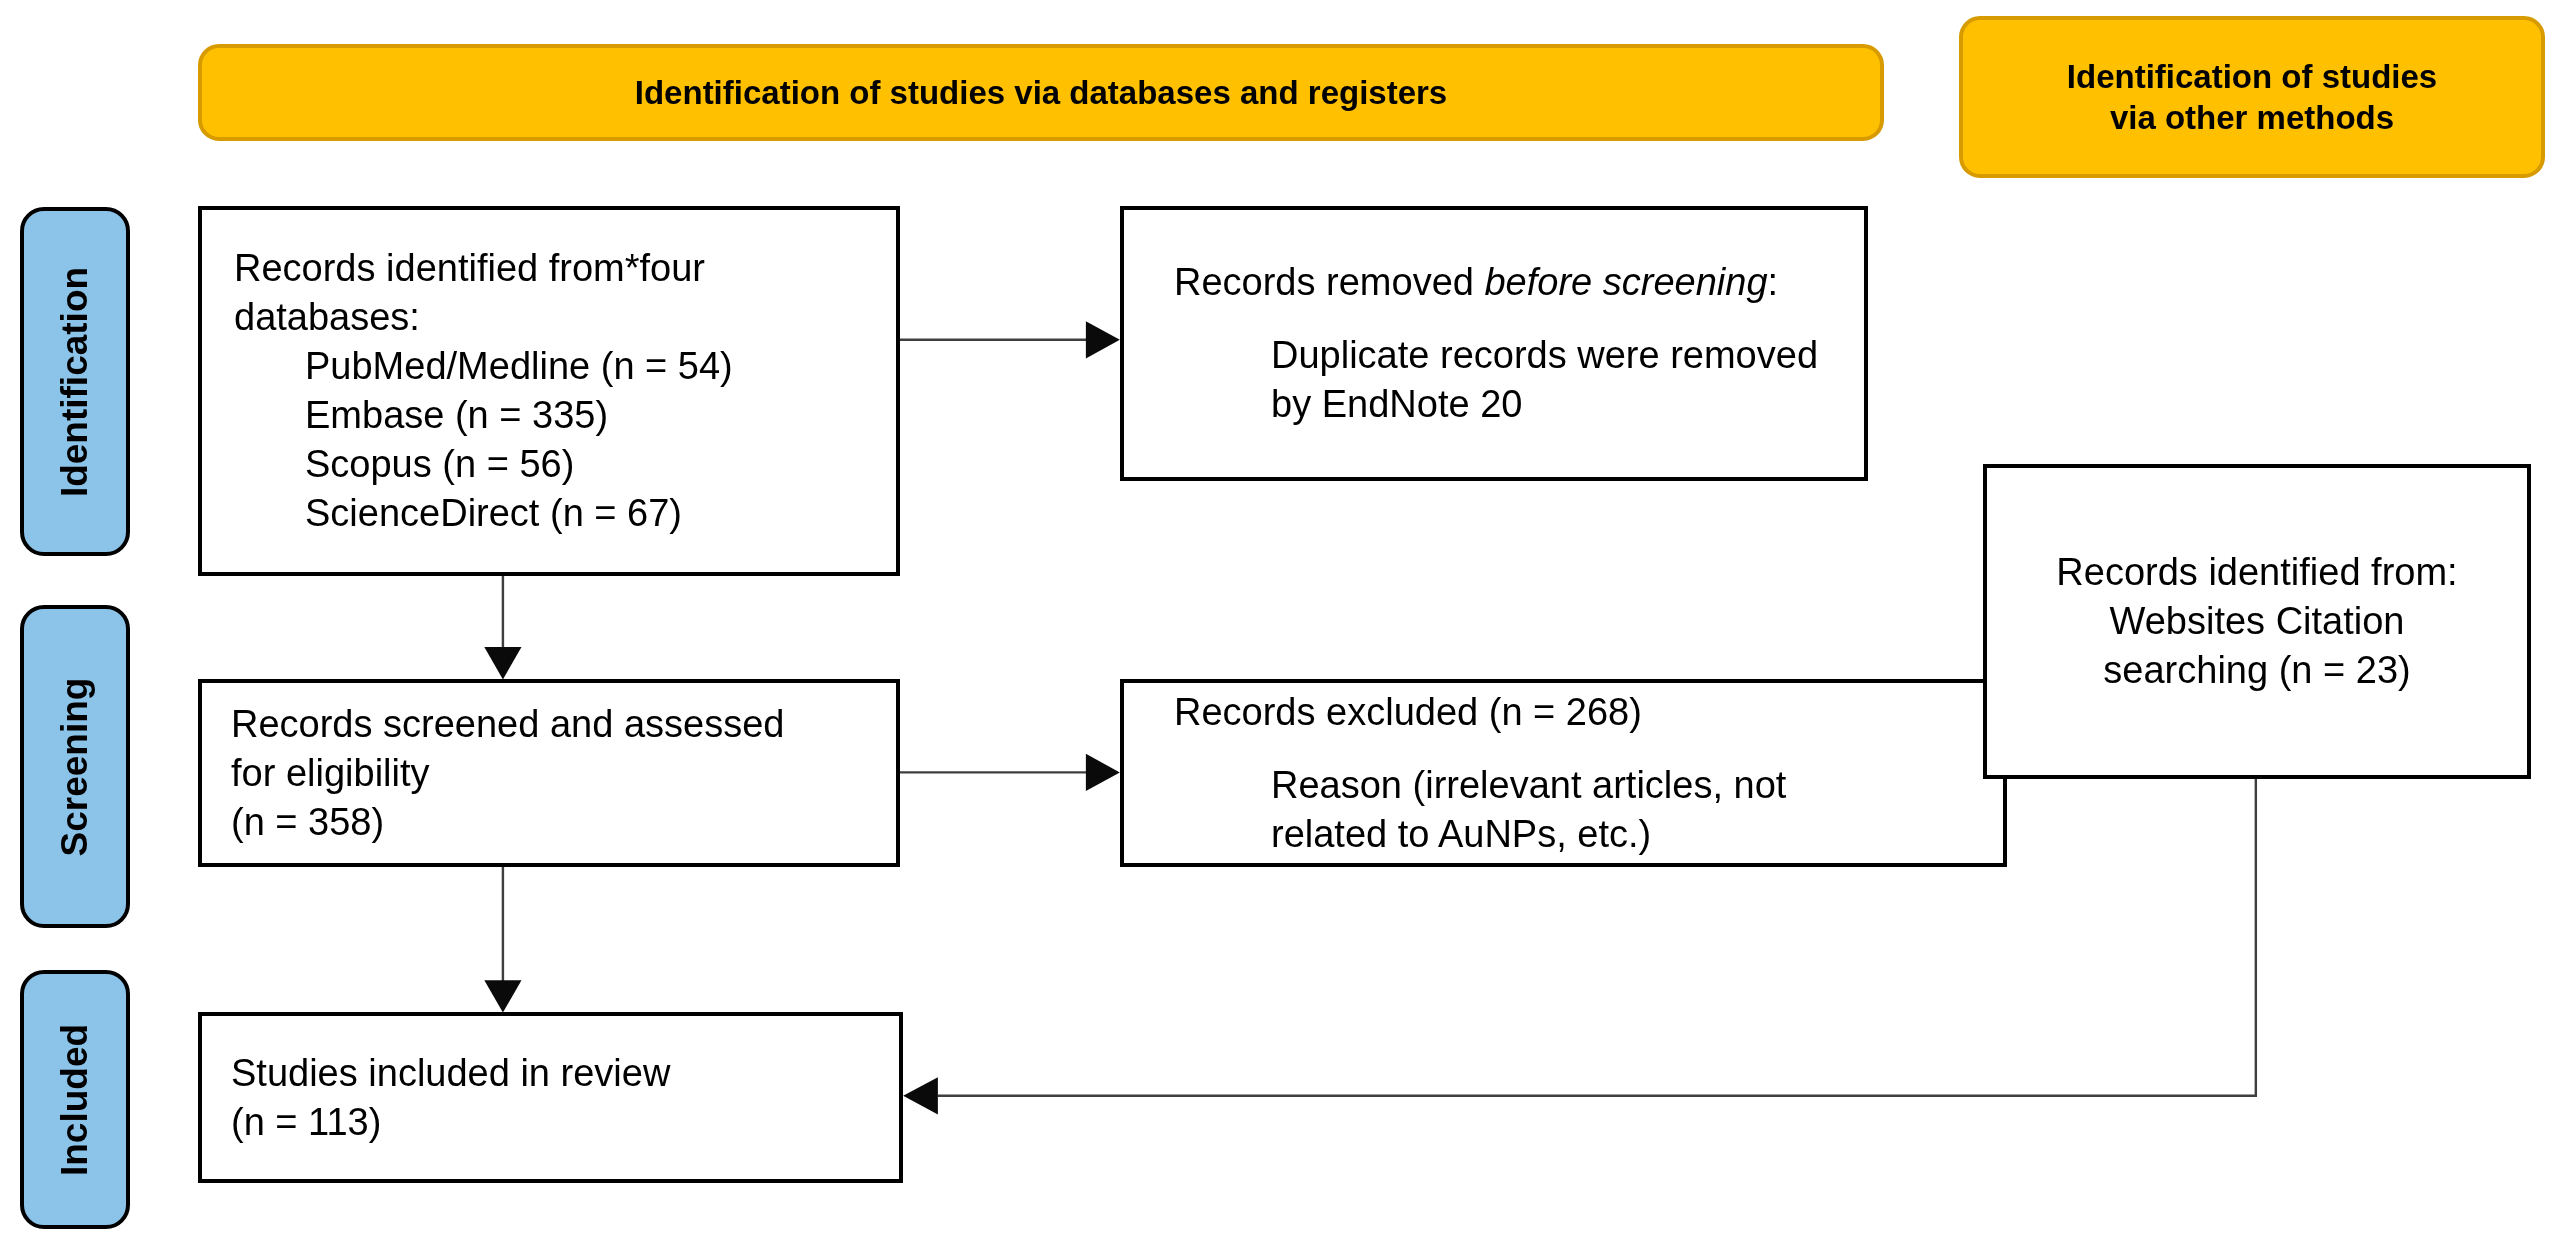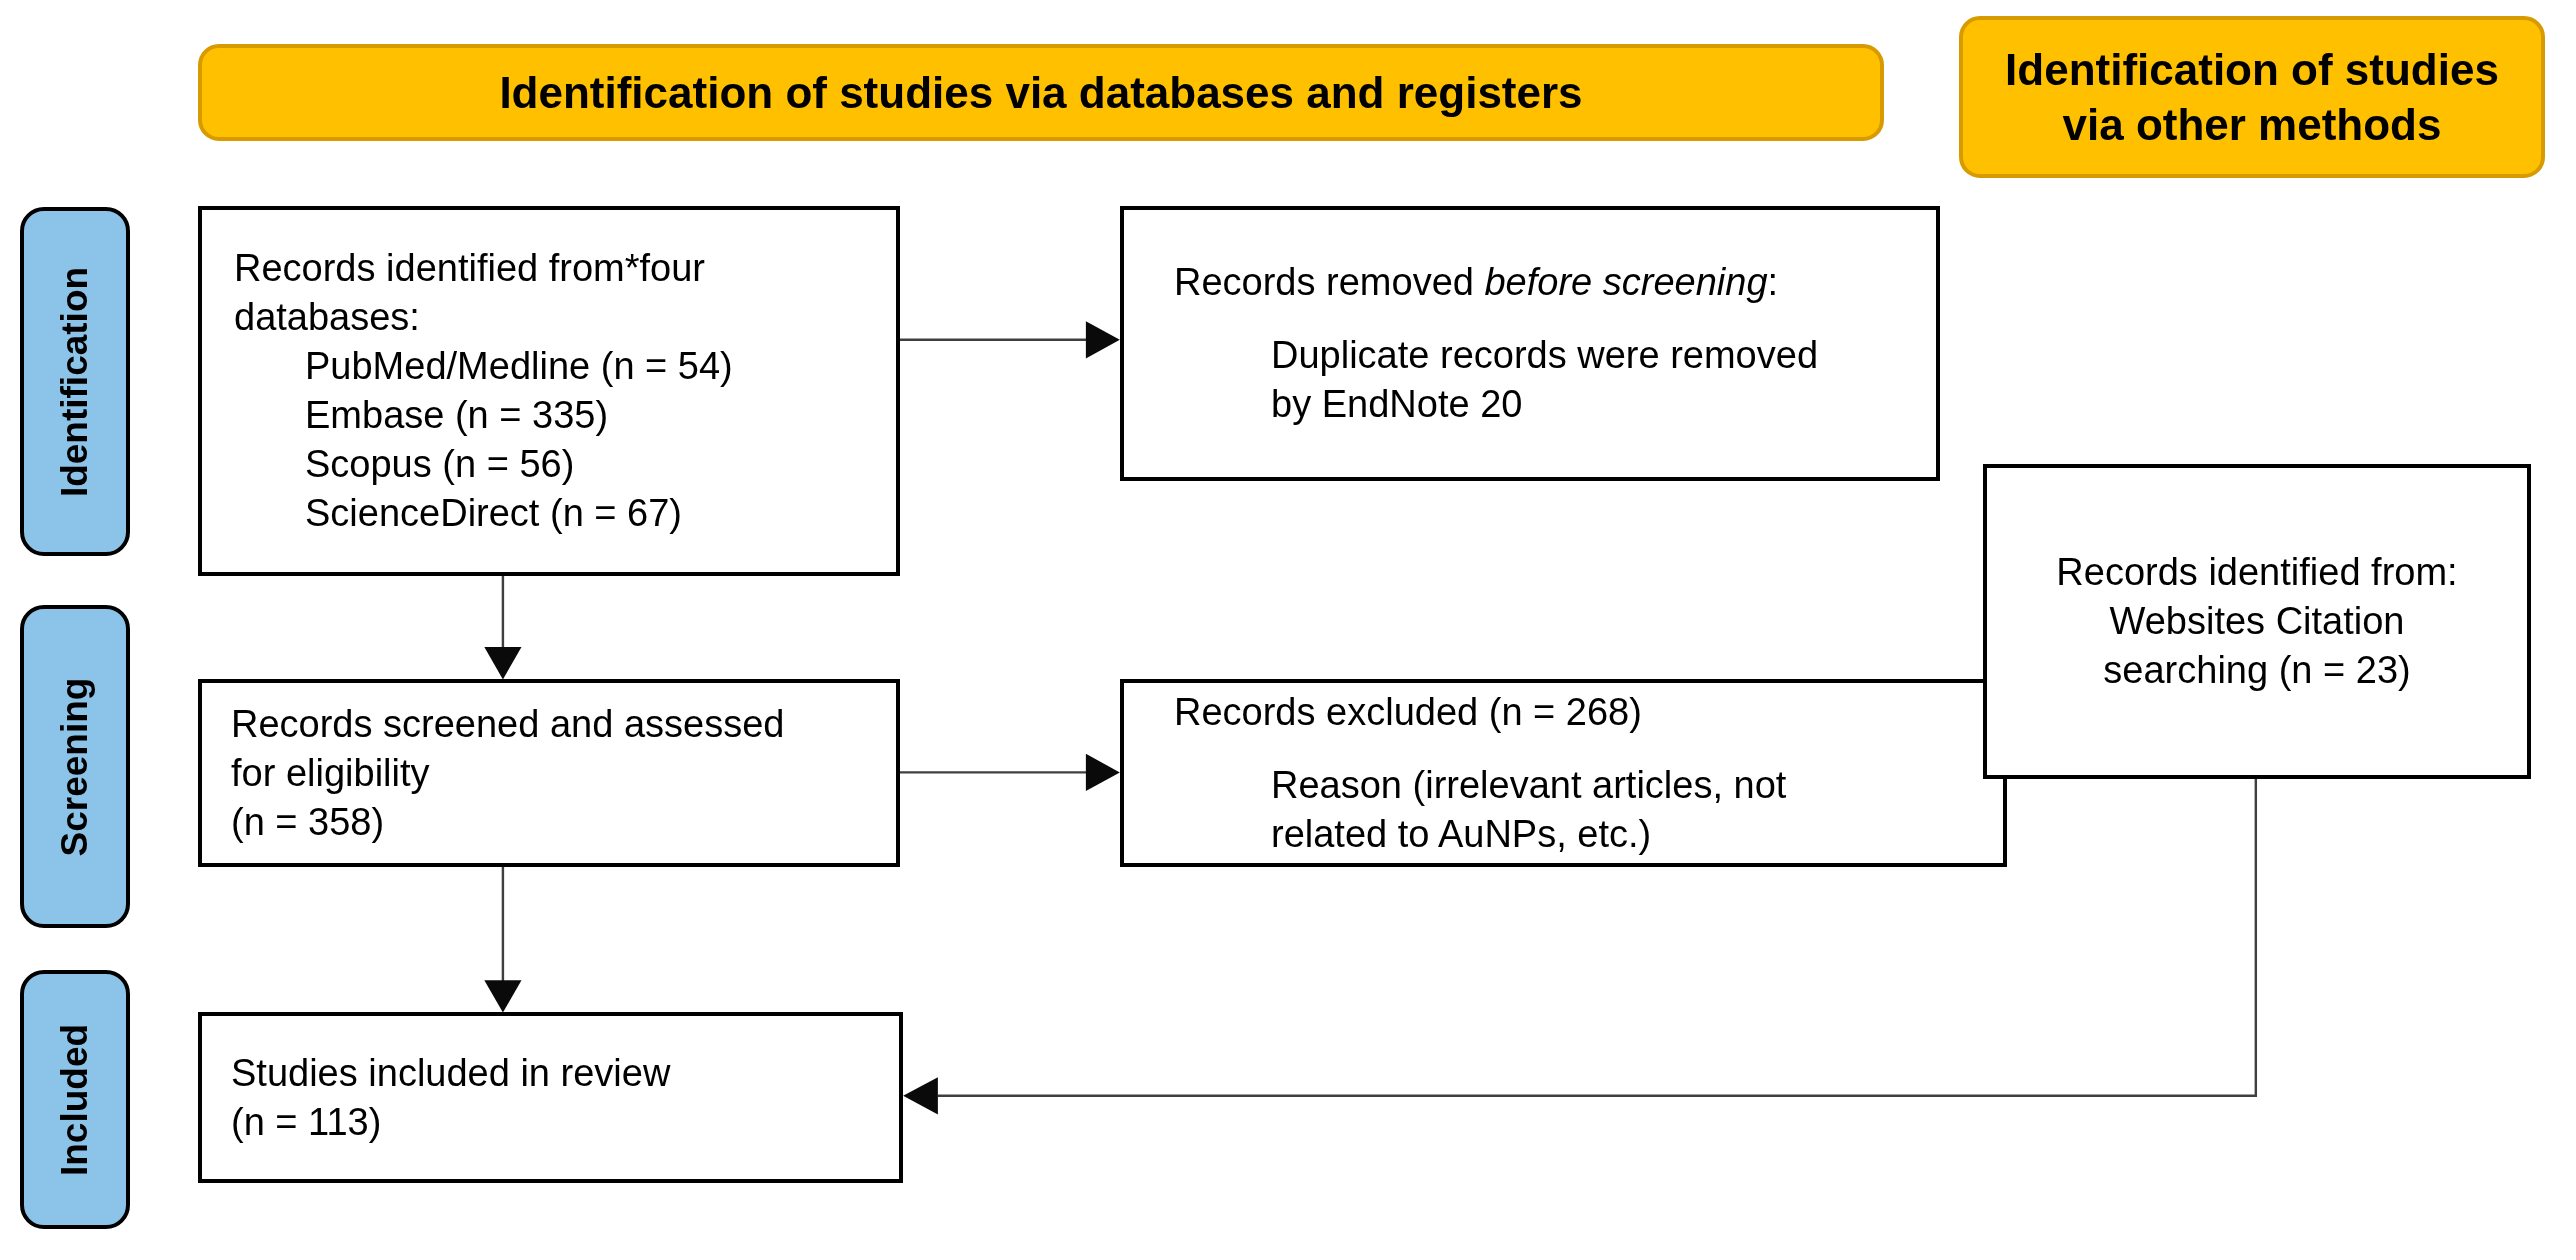--- a/index.html
+++ b/index.html
@@ -20,21 +20,21 @@
   .banner {
     position: absolute;
     background: var(--banner-fill, #FFC000);
     border: 4px solid var(--banner-border, #D79B00);
     border-radius: 21px;
     display: flex;
     align-items: center;
     justify-content: center;
     text-align: center;
     font-weight: bold;
-    font-size: 44px;
+    font-size: 33px;
     line-height: 1.25;
     color: var(--banner-text, #000000);
     box-sizing: border-box;
   }
   .banner-top   { left: 198px;  top: 44px; width: 1686px; height: 97px; }
   .banner-right { left: 1959px; top: 16px; width: 586px;  height: 162px; }
   
   .stage-tab {
     position: absolute;
     left: 20px;
@@ -62,21 +62,21 @@
     background: var(--box-bg, #ffffff);
     border: 4.9px solid var(--box-border, #000000);
     box-sizing: border-box;
     display: flex;
     flex-direction: column;
     justify-content: center;
     font-size: 38px;
     line-height: 49px;
   }
   .box-identified { left: 198px;  top: 206px;  width: 702px; height: 370px; padding-left: 32px; padding-right: 16px; }
-  .box-removed    { left: 1120px; top: 206px;  width: 820px; height: 275px; padding-left: 50px; padding-right: 8px; }
+  .box-removed    { left: 1120px; top: 206px;  width: 748px; height: 275px; padding-left: 50px; padding-right: 8px; }
   .box-screened   { left: 198px;  top: 679px;  width: 702px; height: 188px; padding-left: 29px; padding-right: 8px; }
   .box-excluded   { left: 1120px; top: 679px;  width: 887px; height: 188px; padding-left: 50px; padding-right: 20px; }
   .box-other      { left: 1983px; top: 464px;  width: 548px; height: 315px; border-width: 4px; text-align: center; padding: 0 16px; }
   .box-included   { left: 198px;  top: 1012px; width: 705px; height: 171px; border-width: 4px; padding-left: 29px; padding-right: 8px; }
   .pre { white-space: pre-line; }
   .indent { padding-left: 71px; }
   .indent2 { padding-left: 97px; margin-top: 24px; }
   .fbox i { font-style: italic; }
   
   .connectors {

